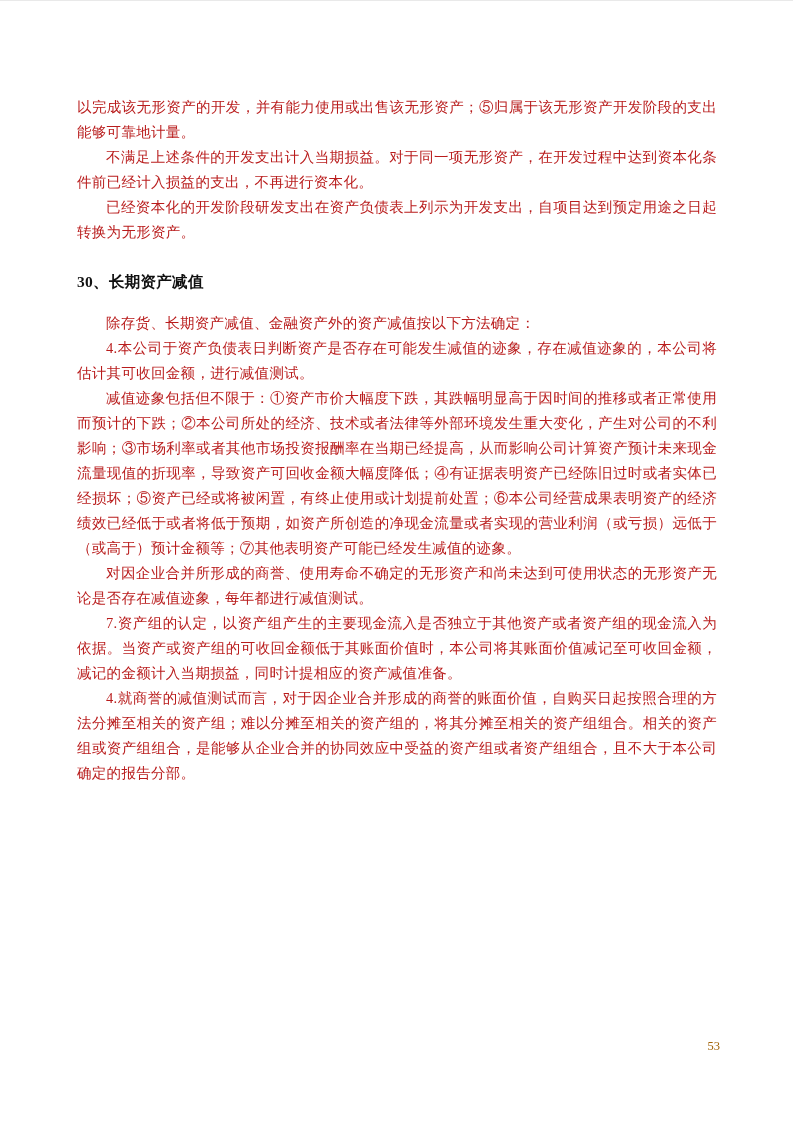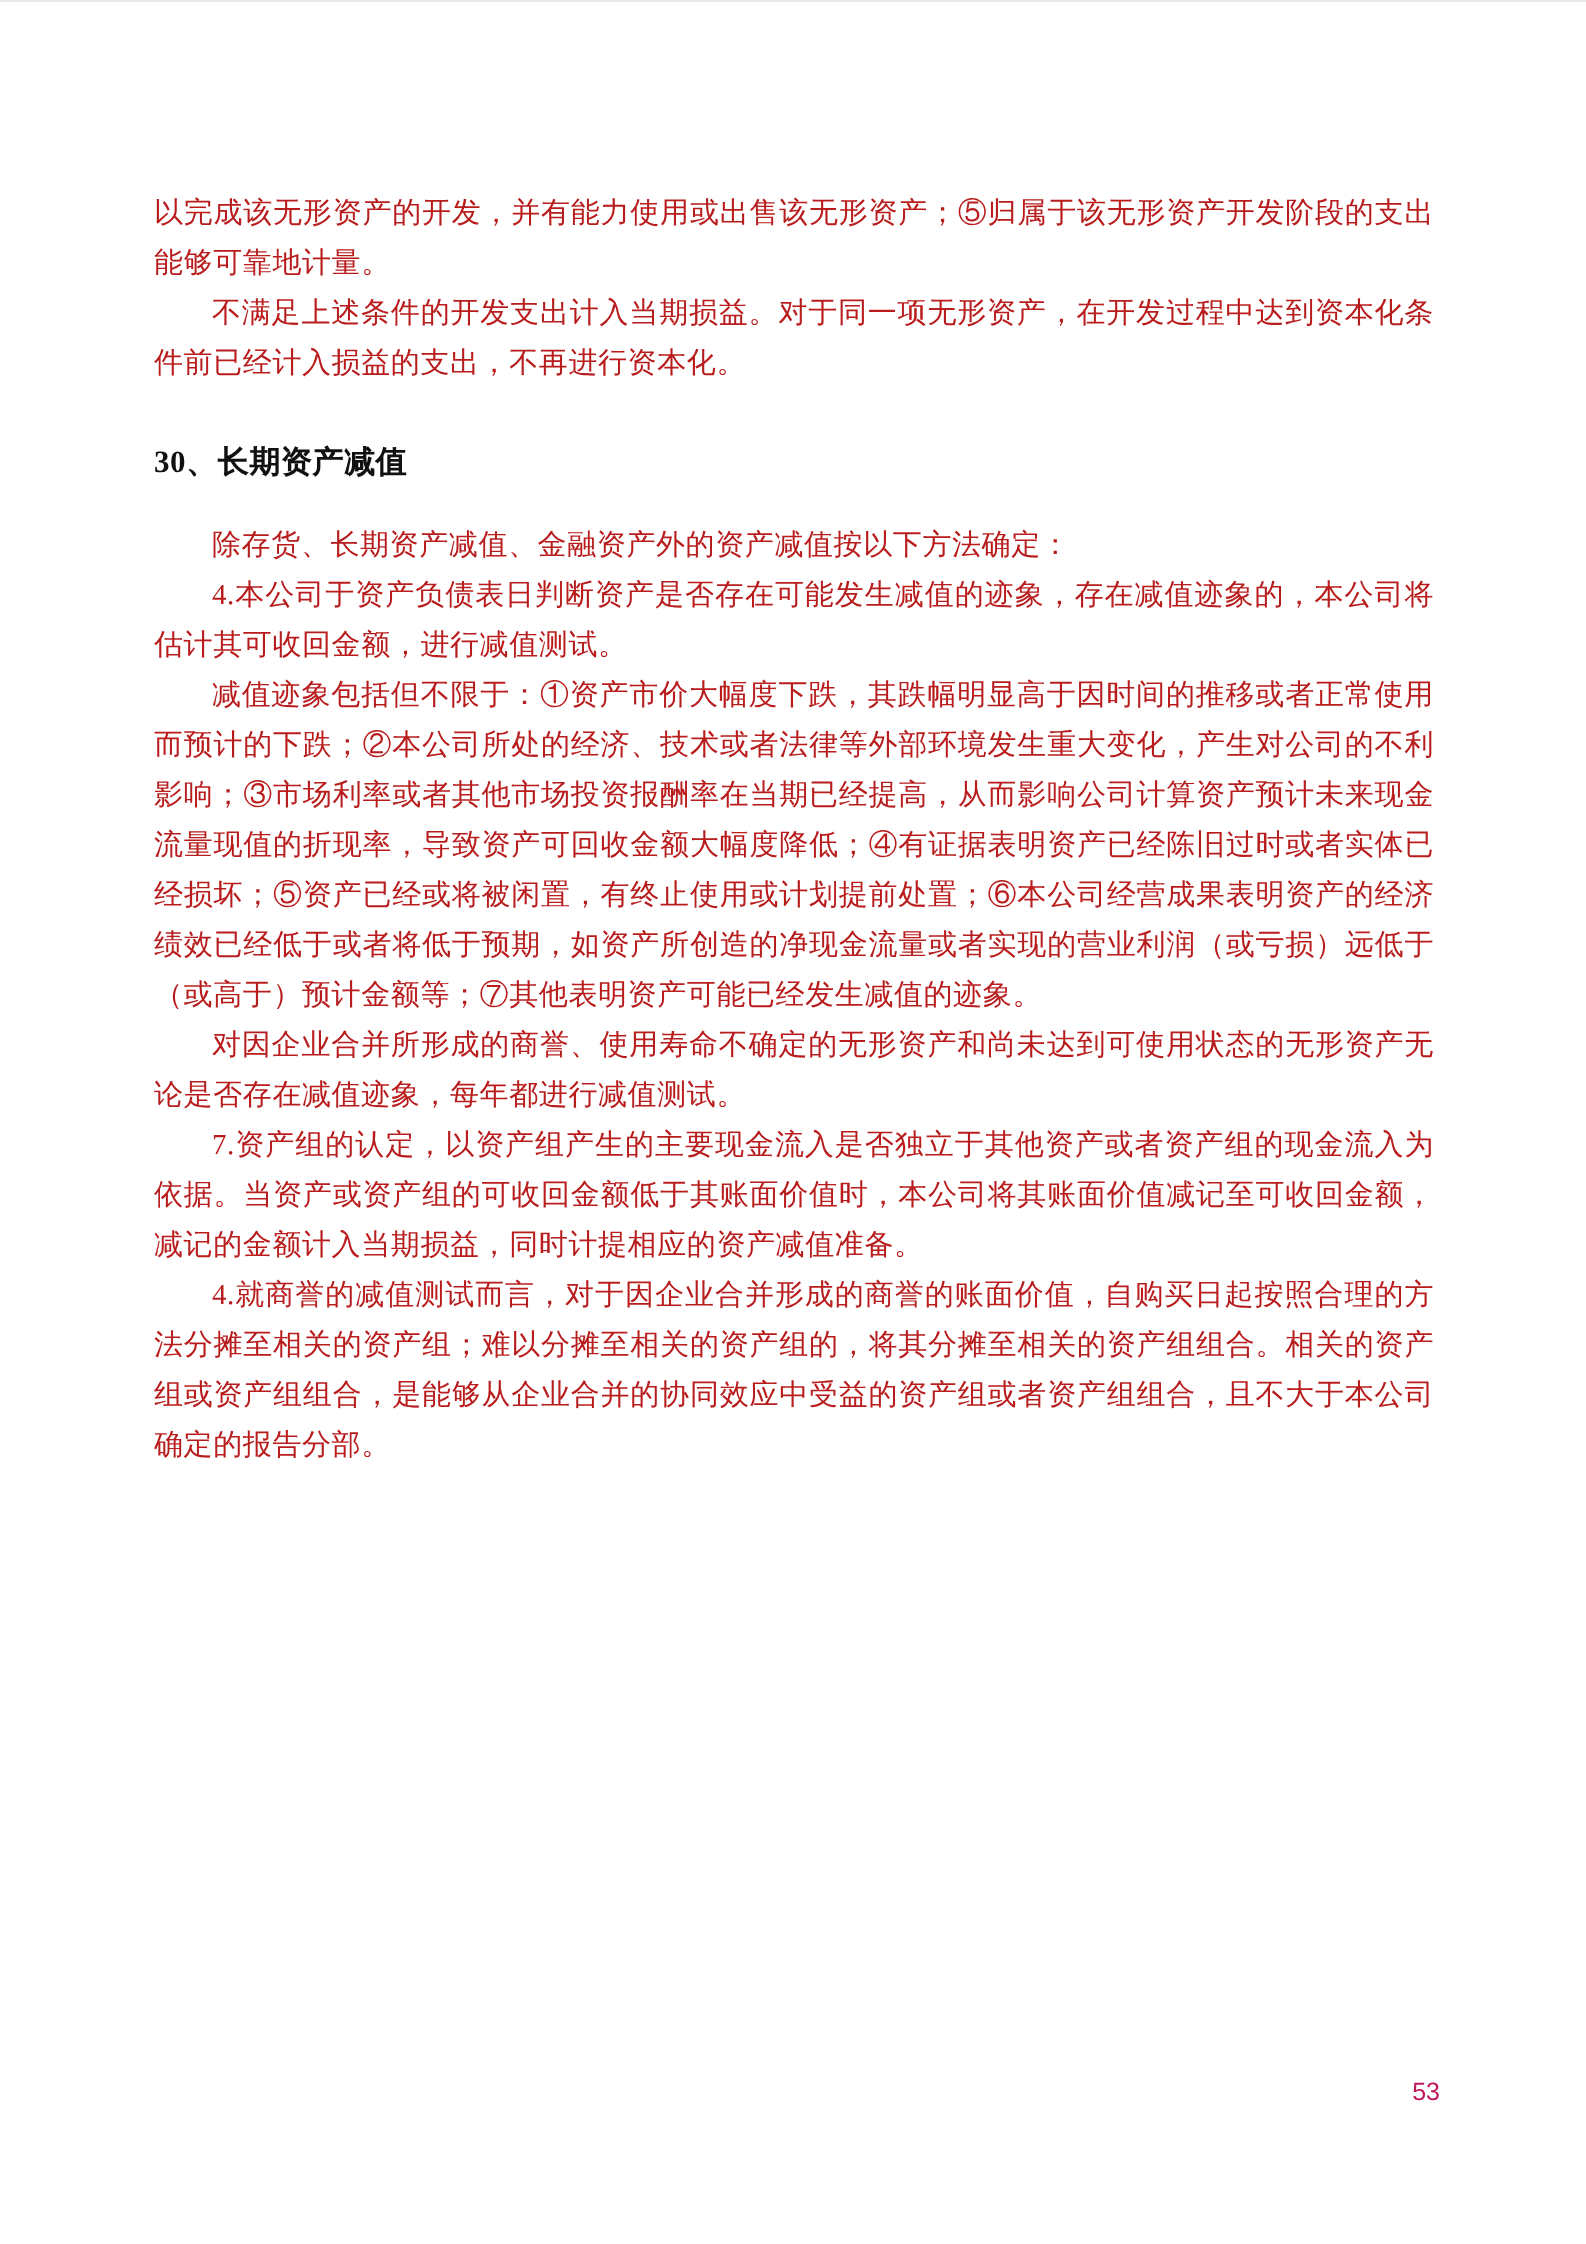--- a/index.html
+++ b/index.html
@@ -43,31 +43,32 @@
     font-weight: bold;
     color: #111111;
     letter-spacing: 0.3px;
   }
   .page-number {
     position: absolute;
     right: 73px;
     top: 1036px;
     font-size: 12.5px;
     line-height: 18px;
-    color: #be185d;
-    font-family: Liberation Sans, sans-serif;
+    color: #a16207;
+    font-family: Liberation Serif, serif;
   }
 </style>
 </head>
 <body>
 
 <div class="page">
   <div class="content" id="doc-content">
       <p class="para">以完成该无形资产的开发，并有能力使用或出售该无形资产；⑤归属于该无形资产开发阶段的支出能够可靠地计量。</p>
       <p class="para indent">不满足上述条件的开发支出计入当期损益。对于同一项无形资产，在开发过程中达到资本化条件前已经计入损益的支出，不再进行资本化。</p>
+      <p class="para indent">已经资本化的开发阶段研发支出在资产负债表上列示为开发支出，自项目达到预定用途之日起转换为无形资产。</p>
       <h3 class="heading">30、长期资产减值</h3>
       <p class="para indent">除存货、长期资产减值、金融资产外的资产减值按以下方法确定：</p>
       <p class="para indent">4.本公司于资产负债表日判断资产是否存在可能发生减值的迹象，存在减值迹象的，本公司将估计其可收回金额，进行减值测试。</p>
       <p class="para indent">减值迹象包括但不限于：①资产市价大幅度下跌，其跌幅明显高于因时间的推移或者正常使用而预计的下跌；②本公司所处的经济、技术或者法律等外部环境发生重大变化，产生对公司的不利影响；③市场利率或者其他市场投资报酬率在当期已经提高，从而影响公司计算资产预计未来现金流量现值的折现率，导致资产可回收金额大幅度降低；④有证据表明资产已经陈旧过时或者实体已经损坏；⑤资产已经或将被闲置，有终止使用或计划提前处置；⑥本公司经营成果表明资产的经济绩效已经低于或者将低于预期，如资产所创造的净现金流量或者实现的营业利润（或亏损）远低于（或高于）预计金额等；⑦其他表明资产可能已经发生减值的迹象。</p>
       <p class="para indent">对因企业合并所形成的商誉、使用寿命不确定的无形资产和尚未达到可使用状态的无形资产无论是否存在减值迹象，每年都进行减值测试。</p>
       <p class="para indent">7.资产组的认定，以资产组产生的主要现金流入是否独立于其他资产或者资产组的现金流入为依据。当资产或资产组的可收回金额低于其账面价值时，本公司将其账面价值减记至可收回金额，减记的金额计入当期损益，同时计提相应的资产减值准备。</p>
       <p class="para indent">4.就商誉的减值测试而言，对于因企业合并形成的商誉的账面价值，自购买日起按照合理的方法分摊至相关的资产组；难以分摊至相关的资产组的，将其分摊至相关的资产组组合。相关的资产组或资产组组合，是能够从企业合并的协同效应中受益的资产组或者资产组组合，且不大于本公司确定的报告分部。</p>
     </div>
   <div class="page-number">53</div>
 </div>

